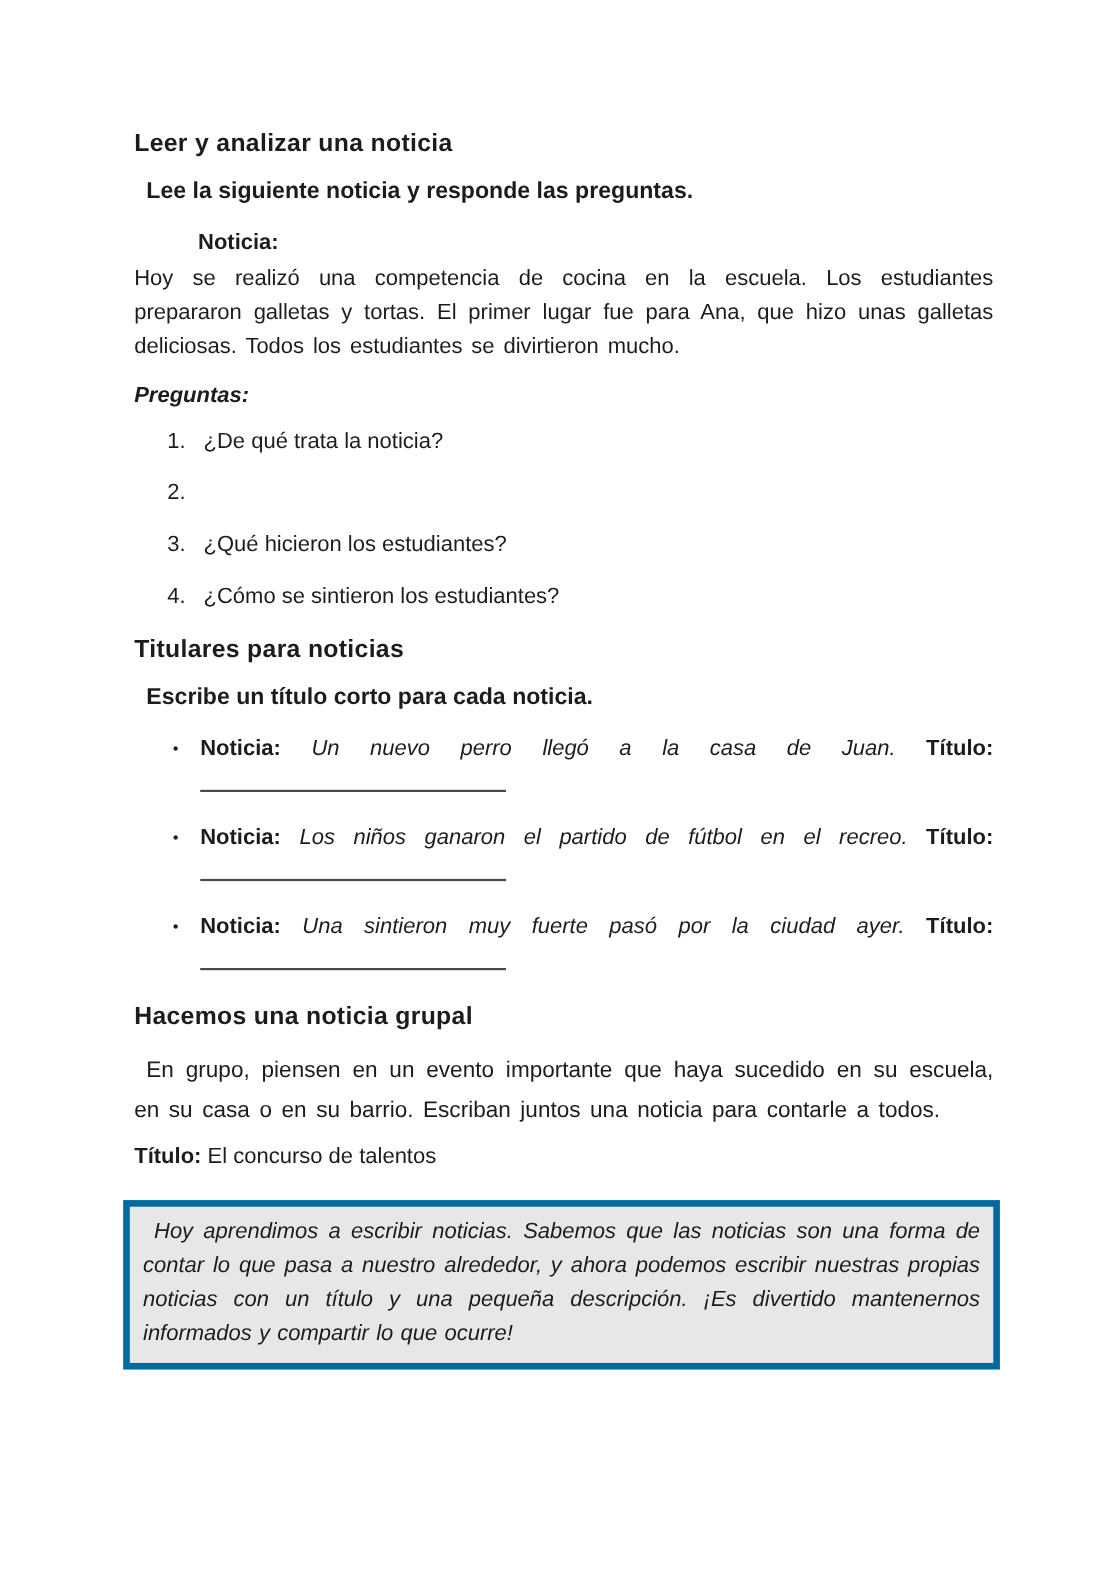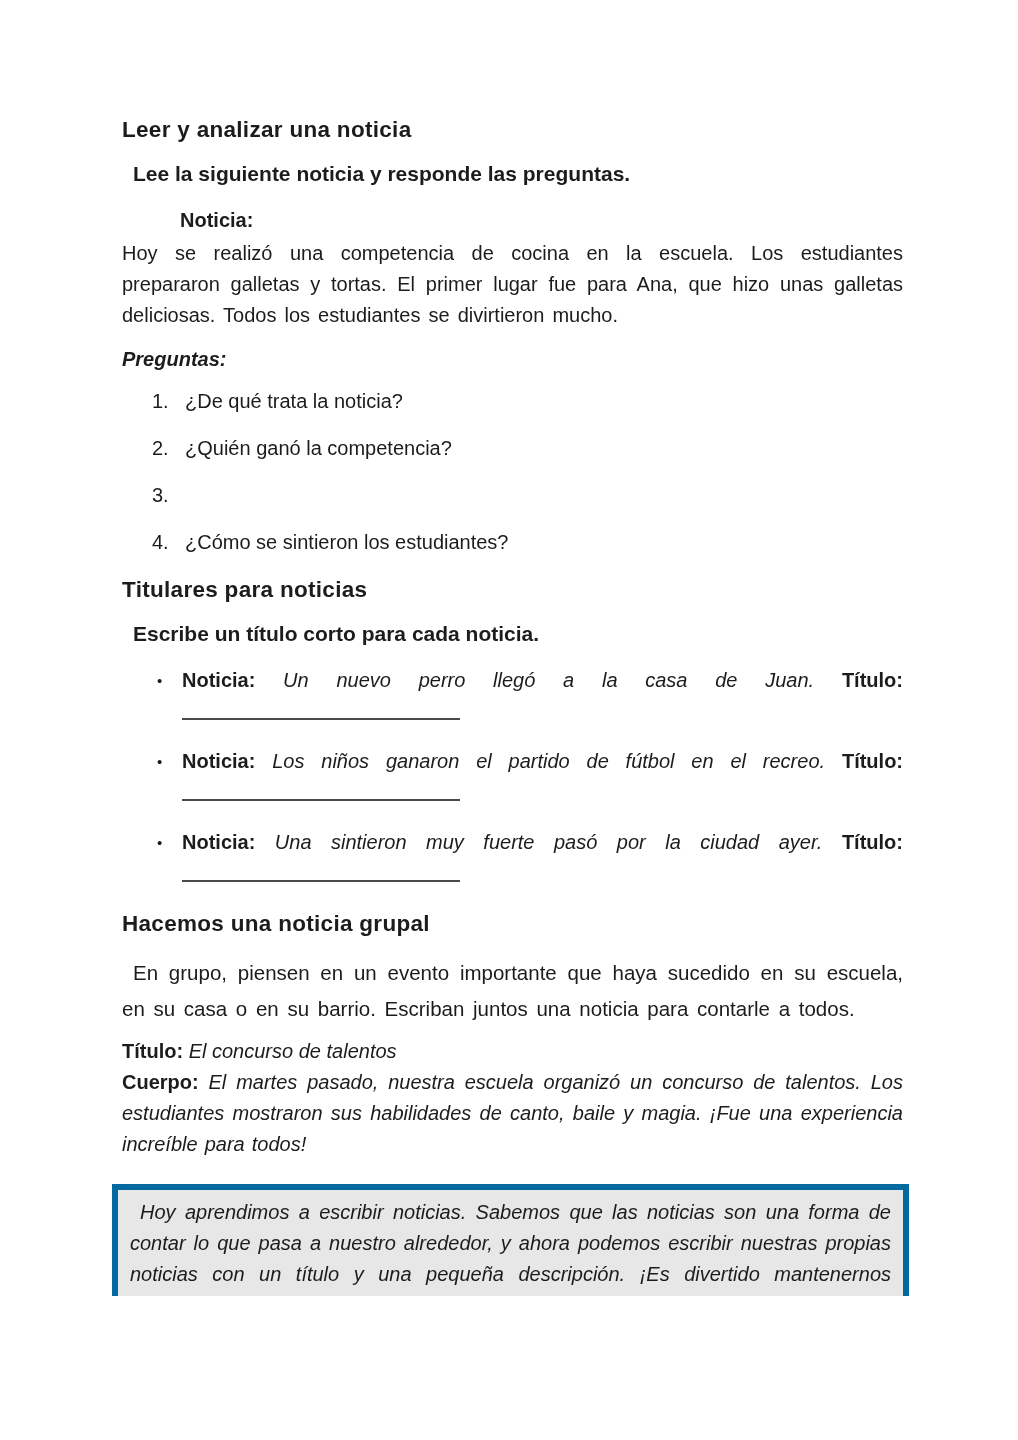--- a/index.html
+++ b/index.html
@@ -1,20 +1,20 @@
 <!DOCTYPE html>
 <html><head>
 <meta charset="utf-8">
 <style>
   * { margin: 0; padding: 0; box-sizing: border-box; }
   html, body { background: #ffffff; }
   .page {
     position: relative;
     width: 1018px;
-    height: 1296px;
+    height: 1440px;
     margin: 0 auto;
     background: #ffffff;
     color: #1c1c1c;
     font-family: "Liberation Sans", "DejaVu Sans", sans-serif;
     padding: 116px 115px 0 122px;
     overflow: hidden;
   }
   .sec-title {
     font-size: 22.5px;
     font-weight: bold;
@@ -74,21 +74,21 @@
     font-size: 20.5px;
     font-weight: normal;
     line-height: 36px;
     text-align: justify;
     text-indent: 11px;
     word-spacing: 3px;
     margin-bottom: 9px;
   }
   .plain-line { font-size: 20px; line-height: 31px; }
   .b { font-weight: bold; }
-  .i { font-style: italic; }
+  .i { }
   .cuerpo { font-size: 20px; line-height: 31px; text-align: justify; word-spacing: 1.5px; }
   .summary-box {
     margin-top: 24px;
     margin-left: -10px;
     margin-right: -6px;
     background: #e7e7e7;
     border: 6px solid #0369a1;
     padding: 7px 12px 11px 12px;
   }
   .summary-box p {
@@ -112,24 +112,24 @@
     <p class="noticia-label">Noticia:</p>
     <p class="news-text">Hoy se realizó una competencia de cocina en la escuela. Los estudiantes prepararon galletas y tortas. El primer lugar fue para Ana, que hizo unas galletas deliciosas. Todos los estudiantes se divirtieron mucho.</p>
     <p class="preg-label">Preguntas:</p>
     <ol class="questions">
       <li>
         <span class="num">1.</span>
         <span>¿De qué trata la noticia?</span>
       </li>
       <li>
         <span class="num">2.</span>
-        <span>¿Quién ganó la competencia?</span>
       </li>
       <li>
         <span class="num">3.</span>
+        <span>¿Qué hicieron los estudiantes?</span>
       </li>
       <li>
         <span class="num">4.</span>
         <span>¿Cómo se sintieron los estudiantes?</span>
       </li>
     </ol>
   </section>
 
   <section class="mt-sec">
     <h2 class="sec-title">Titulares para noticias</h2>
@@ -165,23 +165,19 @@
     </ul>
   </section>
 
   <section class="mt-sec">
     <h2 class="sec-title">Hacemos una noticia grupal</h2>
     <p class="group-instr">En grupo, piensen en un evento importante que haya sucedido en su escuela, en su casa o en su barrio. Escriban juntos una noticia para contarle a todos.</p>
     <p class="plain-line">
       <span class="b">Título:</span>
       <span class="i">El concurso de talentos</span>
     </p>
-    <p class="cuerpo">
-      <span class="b">Cuerpo:</span>
-      <span class="i">El martes pasado, nuestra escuela organizó un concurso de talentos. Los estudiantes mostraron sus habilidades de canto, baile y magia. ¡Fue una experiencia increíble para todos!</span>
-    </p>
   </section>
 
   <div class="summary-box">
     <p>Hoy aprendimos a escribir noticias. Sabemos que las noticias son una forma de contar lo que pasa a nuestro alrededor, y ahora podemos escribir nuestras propias noticias con un título y una pequeña descripción. ¡Es divertido mantenernos informados y compartir lo que ocurre!</p>
   </div>
 
 </div>
 
 </body></html>

